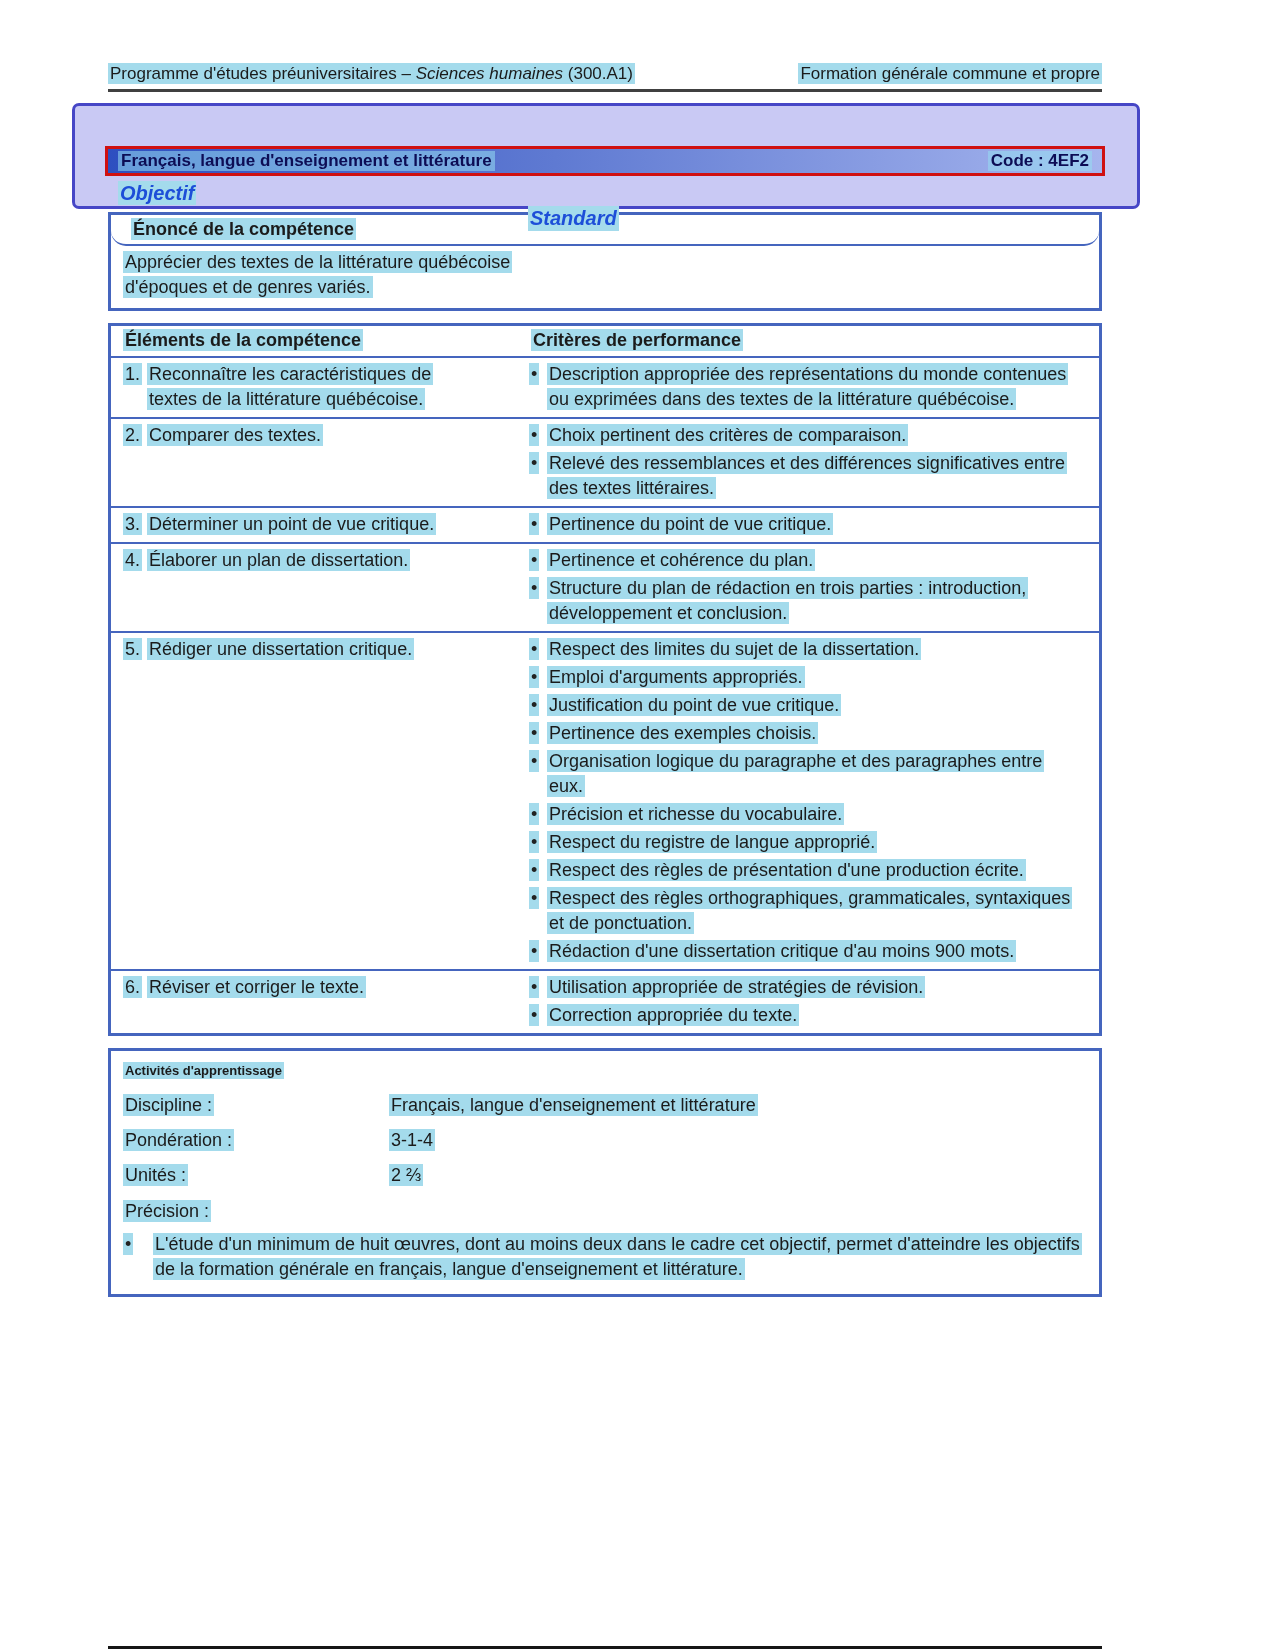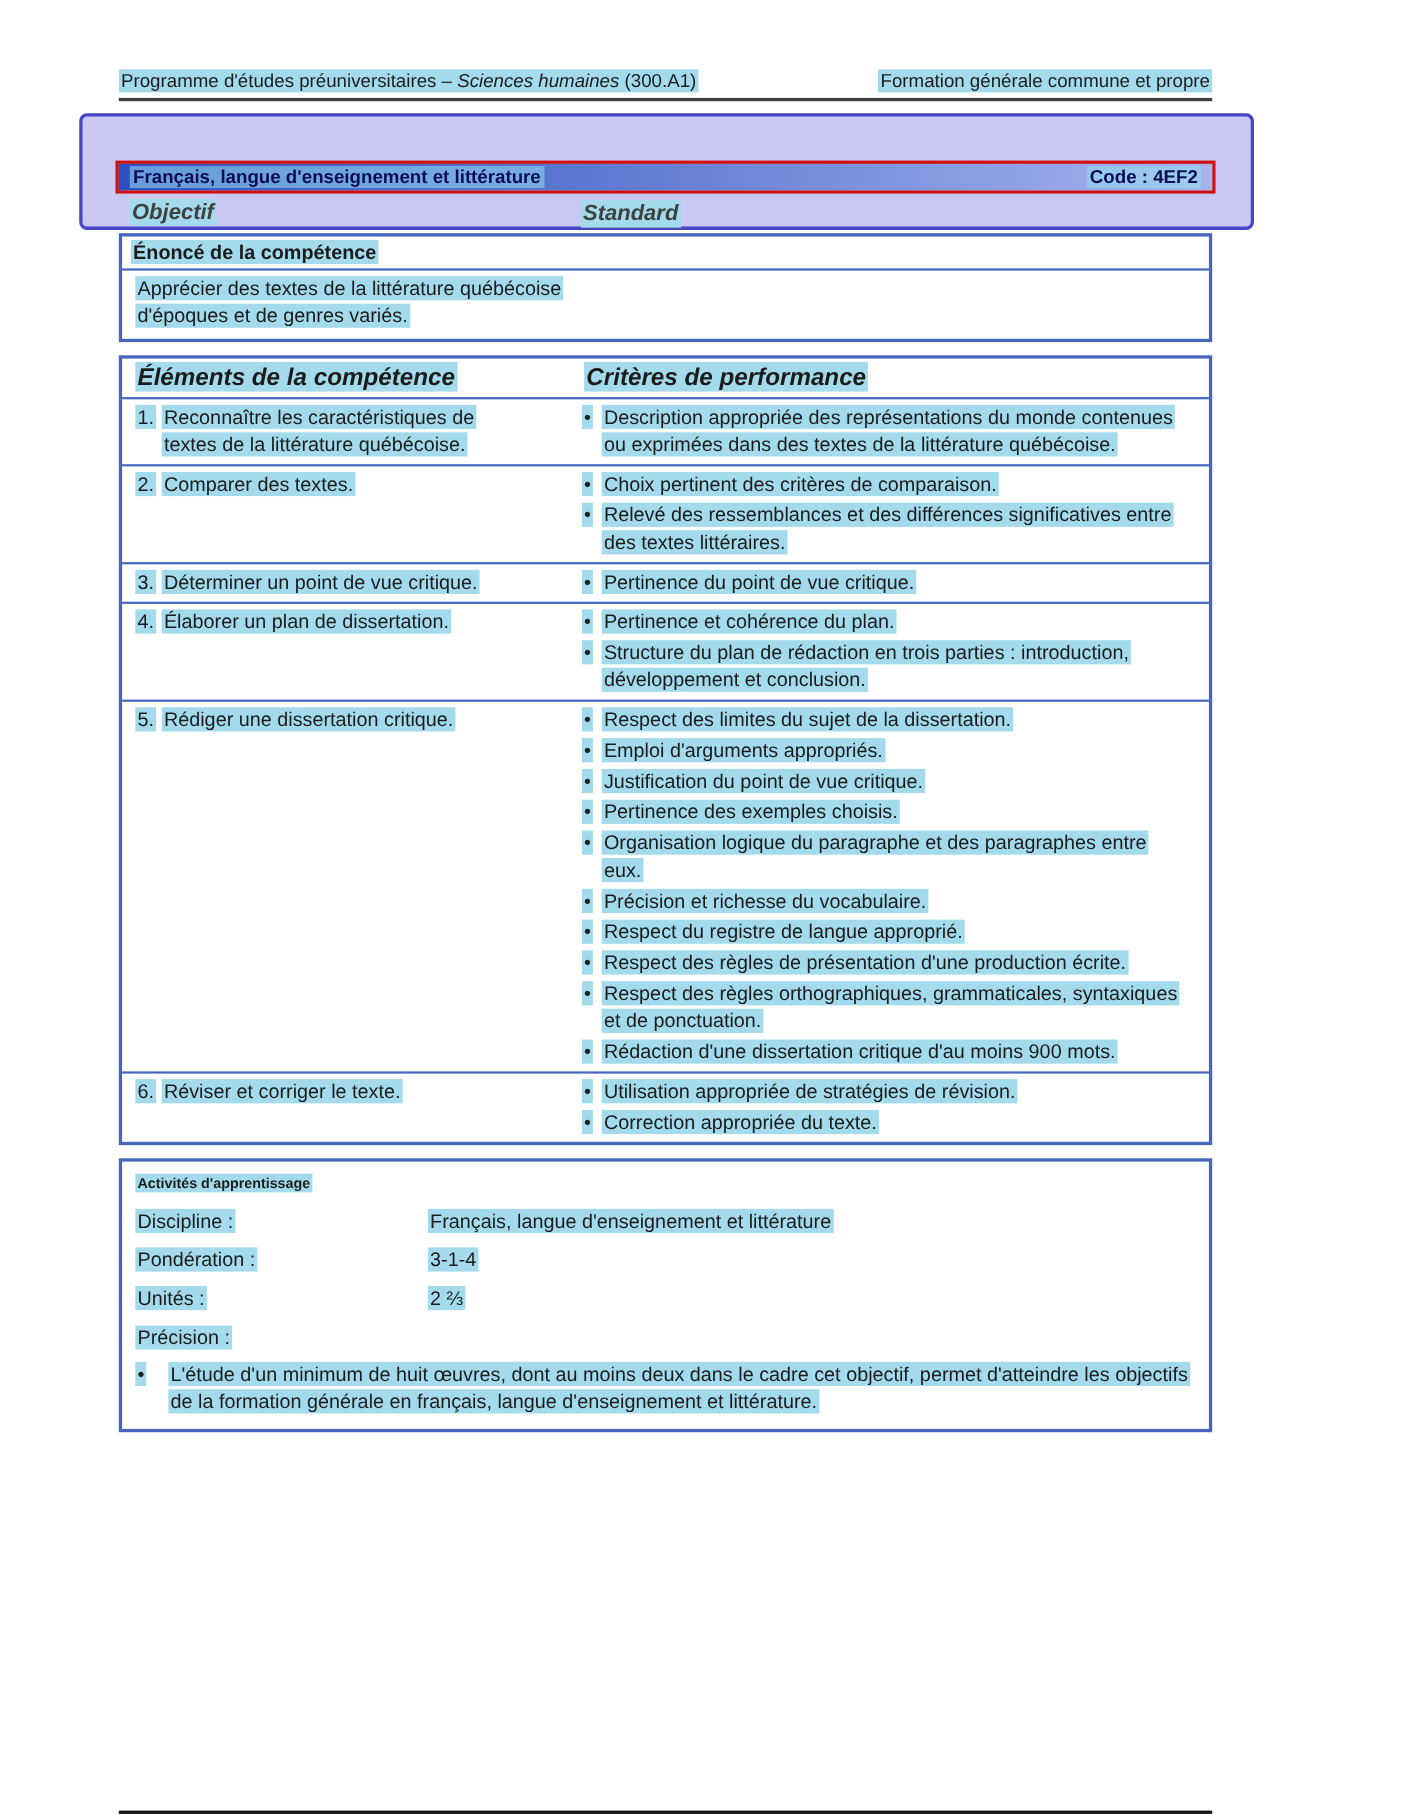--- a/index.html
+++ b/index.html
@@ -16,35 +16,35 @@
 
   
   .banner { position:relative; margin:11px 0 0 72px; width:1068px; height:106px;
             background:#c9c9f4; border:3px solid #4646c6; border-radius:7px; }
   .bar-annotation { position:absolute; left:30px; top:40px; width:1000px; border:3px solid #d01010; }
   .bar { height:24px; display:flex; justify-content:space-between; align-items:center; padding:0 10px;
          background:linear-gradient(90deg,#2e4fc0 0%, #5f7ad2 45%, #a6b5ee 100%); }
   .bar-title, .bar-code { font-weight:bold; font-size:17px; color:#0d0d55;
          background:rgba(150,220,240,0.55); padding:0 3px; white-space:nowrap; }
   .subheads { position:absolute; left:43px; top:76px; width:990px; }
-  .objectif, .standard { font-weight:bold; font-style:italic; font-size:20px; color:#404040; }
+  .objectif, .standard { font-weight:bold; font-style:italic; font-size:20px; color:#1d4ed8;margin-top:24px; }
   .standard { position:absolute; left:410px; top:0; }
 
   
   .bluebox { margin:0 0 0 108px; width:994px; border:3px solid #4565be; background:#fff; }
-  .box-header { padding:4px 0 4px 8px; font-weight:bold; font-size:18px; border-bottom:2px solid #4565be; }
+  .box-header { padding:4px 0 4px 20px; font-weight:bold; font-size:18px; border-bottom:2px solid #4565be;border-radius:15px; }
 
   
   .enonce { margin-top:3px; }
   .enonce-body { padding:4px 0 8px 12px; font-size:18px; line-height:25px; }
   .enonce-body p { max-width:412px; }
 
   
   .ctable { margin-top:12px; }
-  .thead { display:flex; padding:4px 0 5px; border-bottom:2px solid #4565be; font-weight:bold; font-size:22px;font-style:italic; }
+  .thead { display:flex; padding:4px 0 5px; border-bottom:2px solid #4565be; font-weight:bold; font-size:18px; }
   .col-left { width:402px; flex:none; padding-left:12px; }
   .col-right { flex:1; padding-left:18px; }
   .trow { display:flex; padding:4px 0 5px; border-bottom:2px solid #4565be; font-size:18px; line-height:25px; }
   .trow.last { border-bottom:none; }
   .cell-left { width:402px; flex:none; display:flex; align-items:flex-start; }
   .cell-left .num { width:36px; flex:none; padding-left:12px; }
   .cell-left .eltext { max-width:320px; }
   .cell-right { flex:1; }
   .crit { display:flex; align-items:flex-start; margin-bottom:3px; }
   .crit:last-child { margin-bottom:0; }

